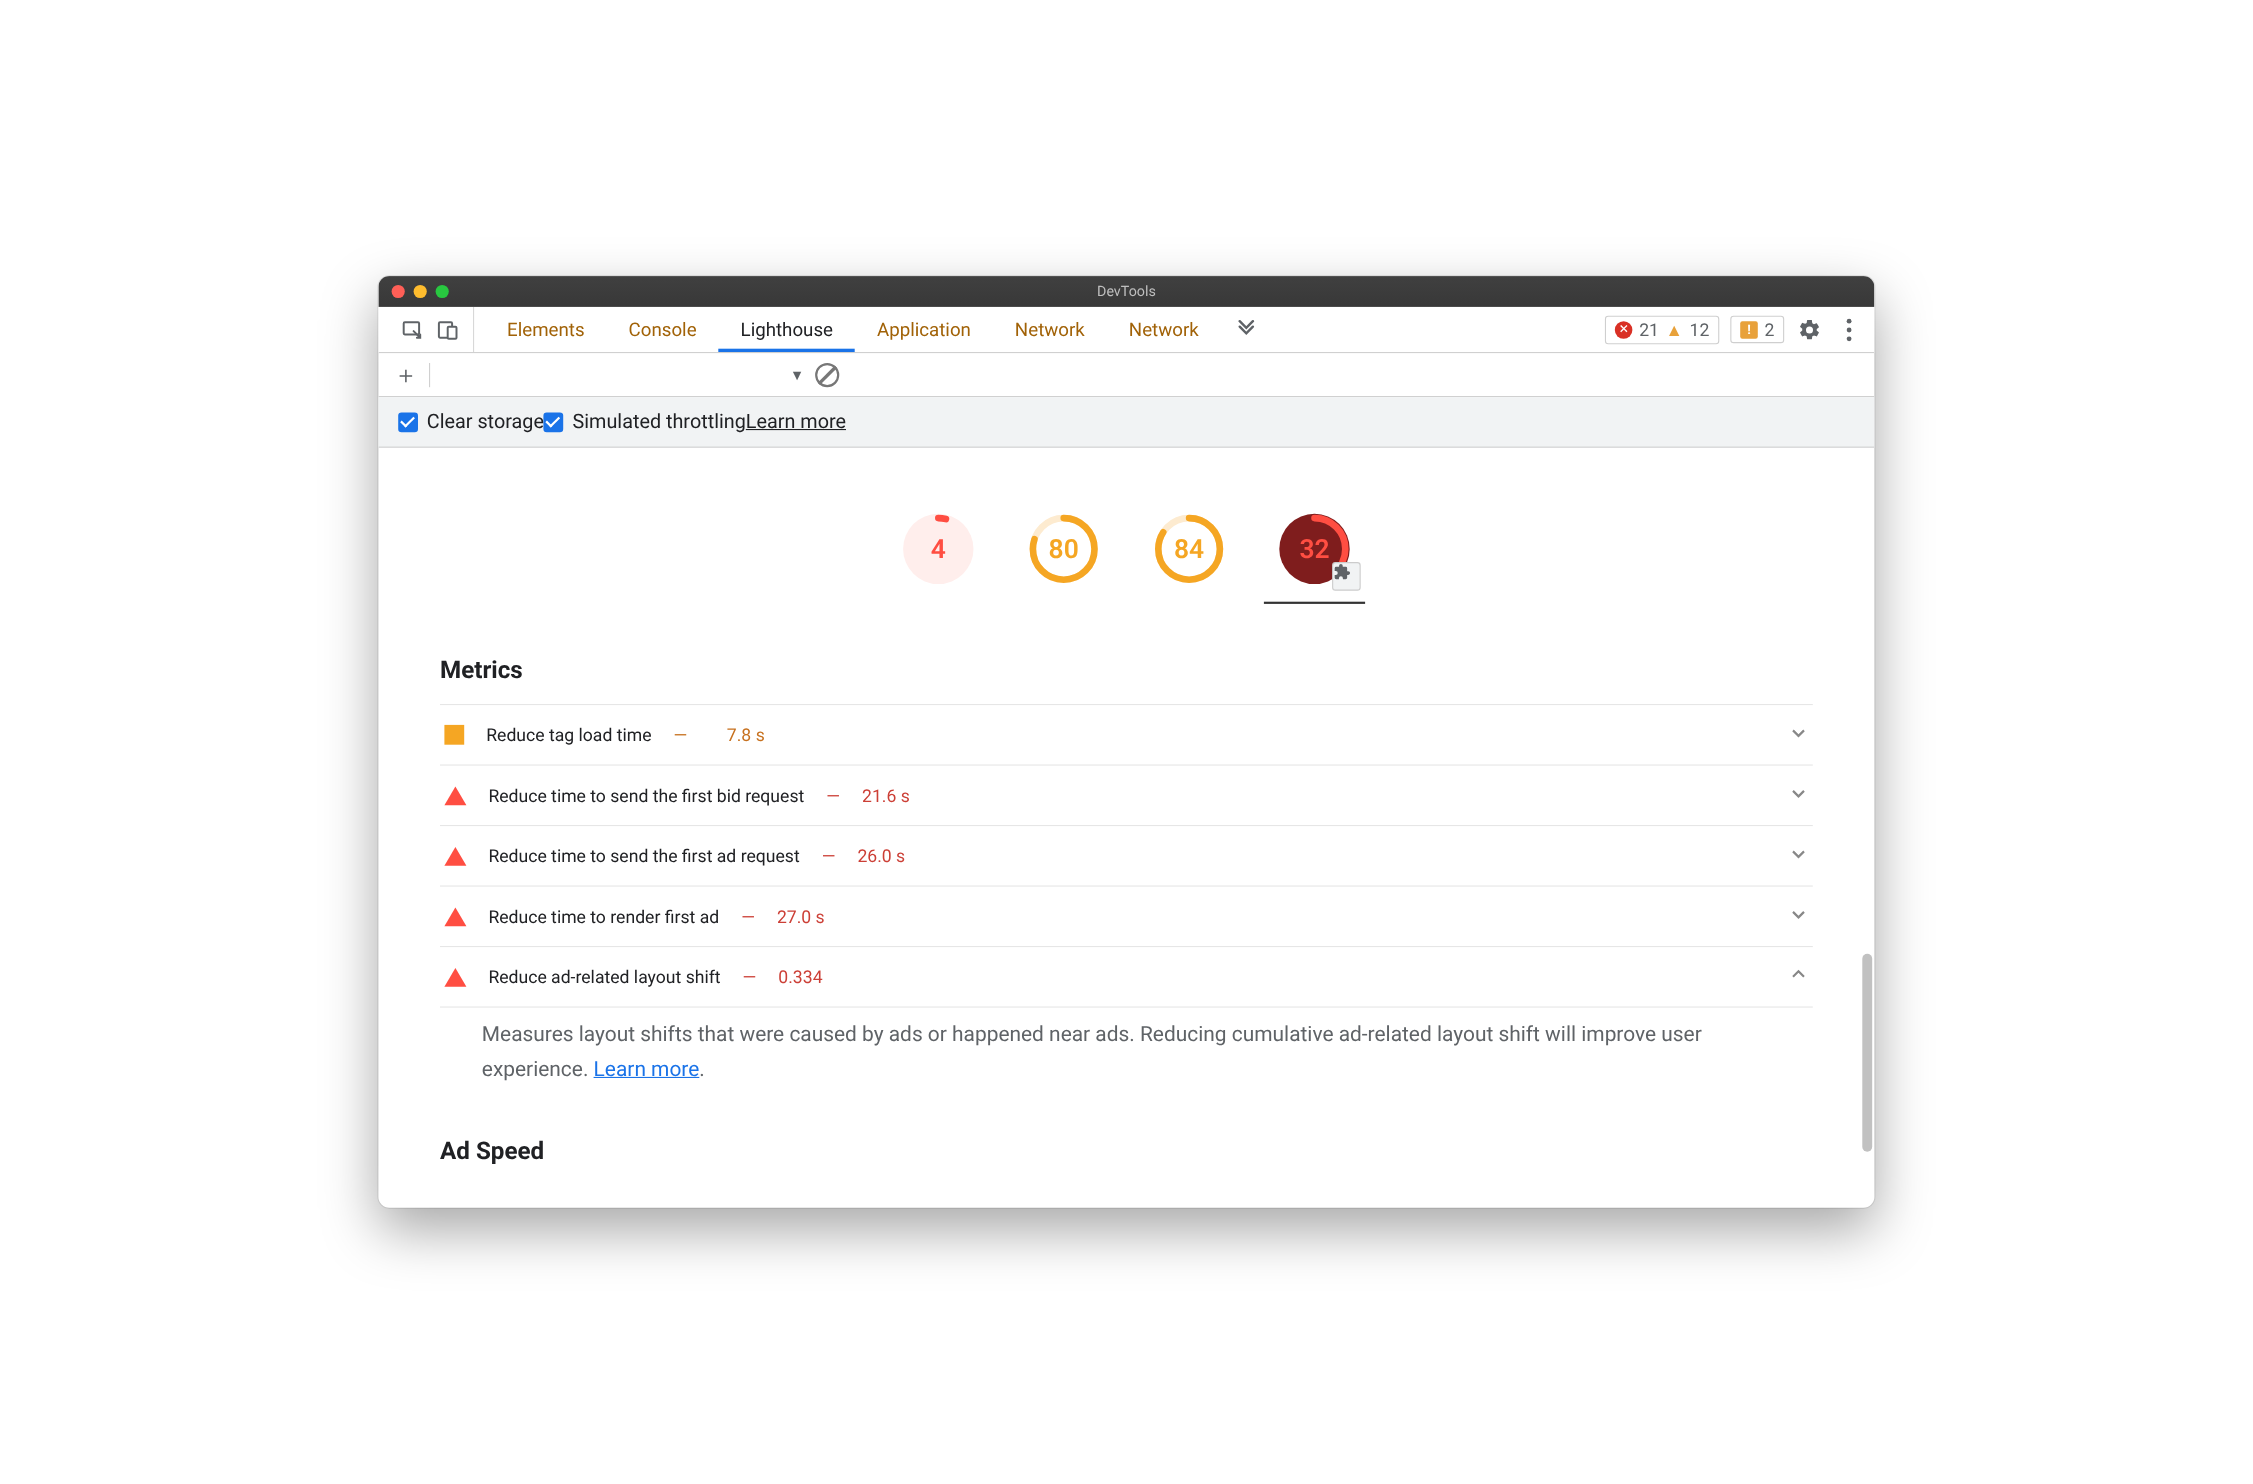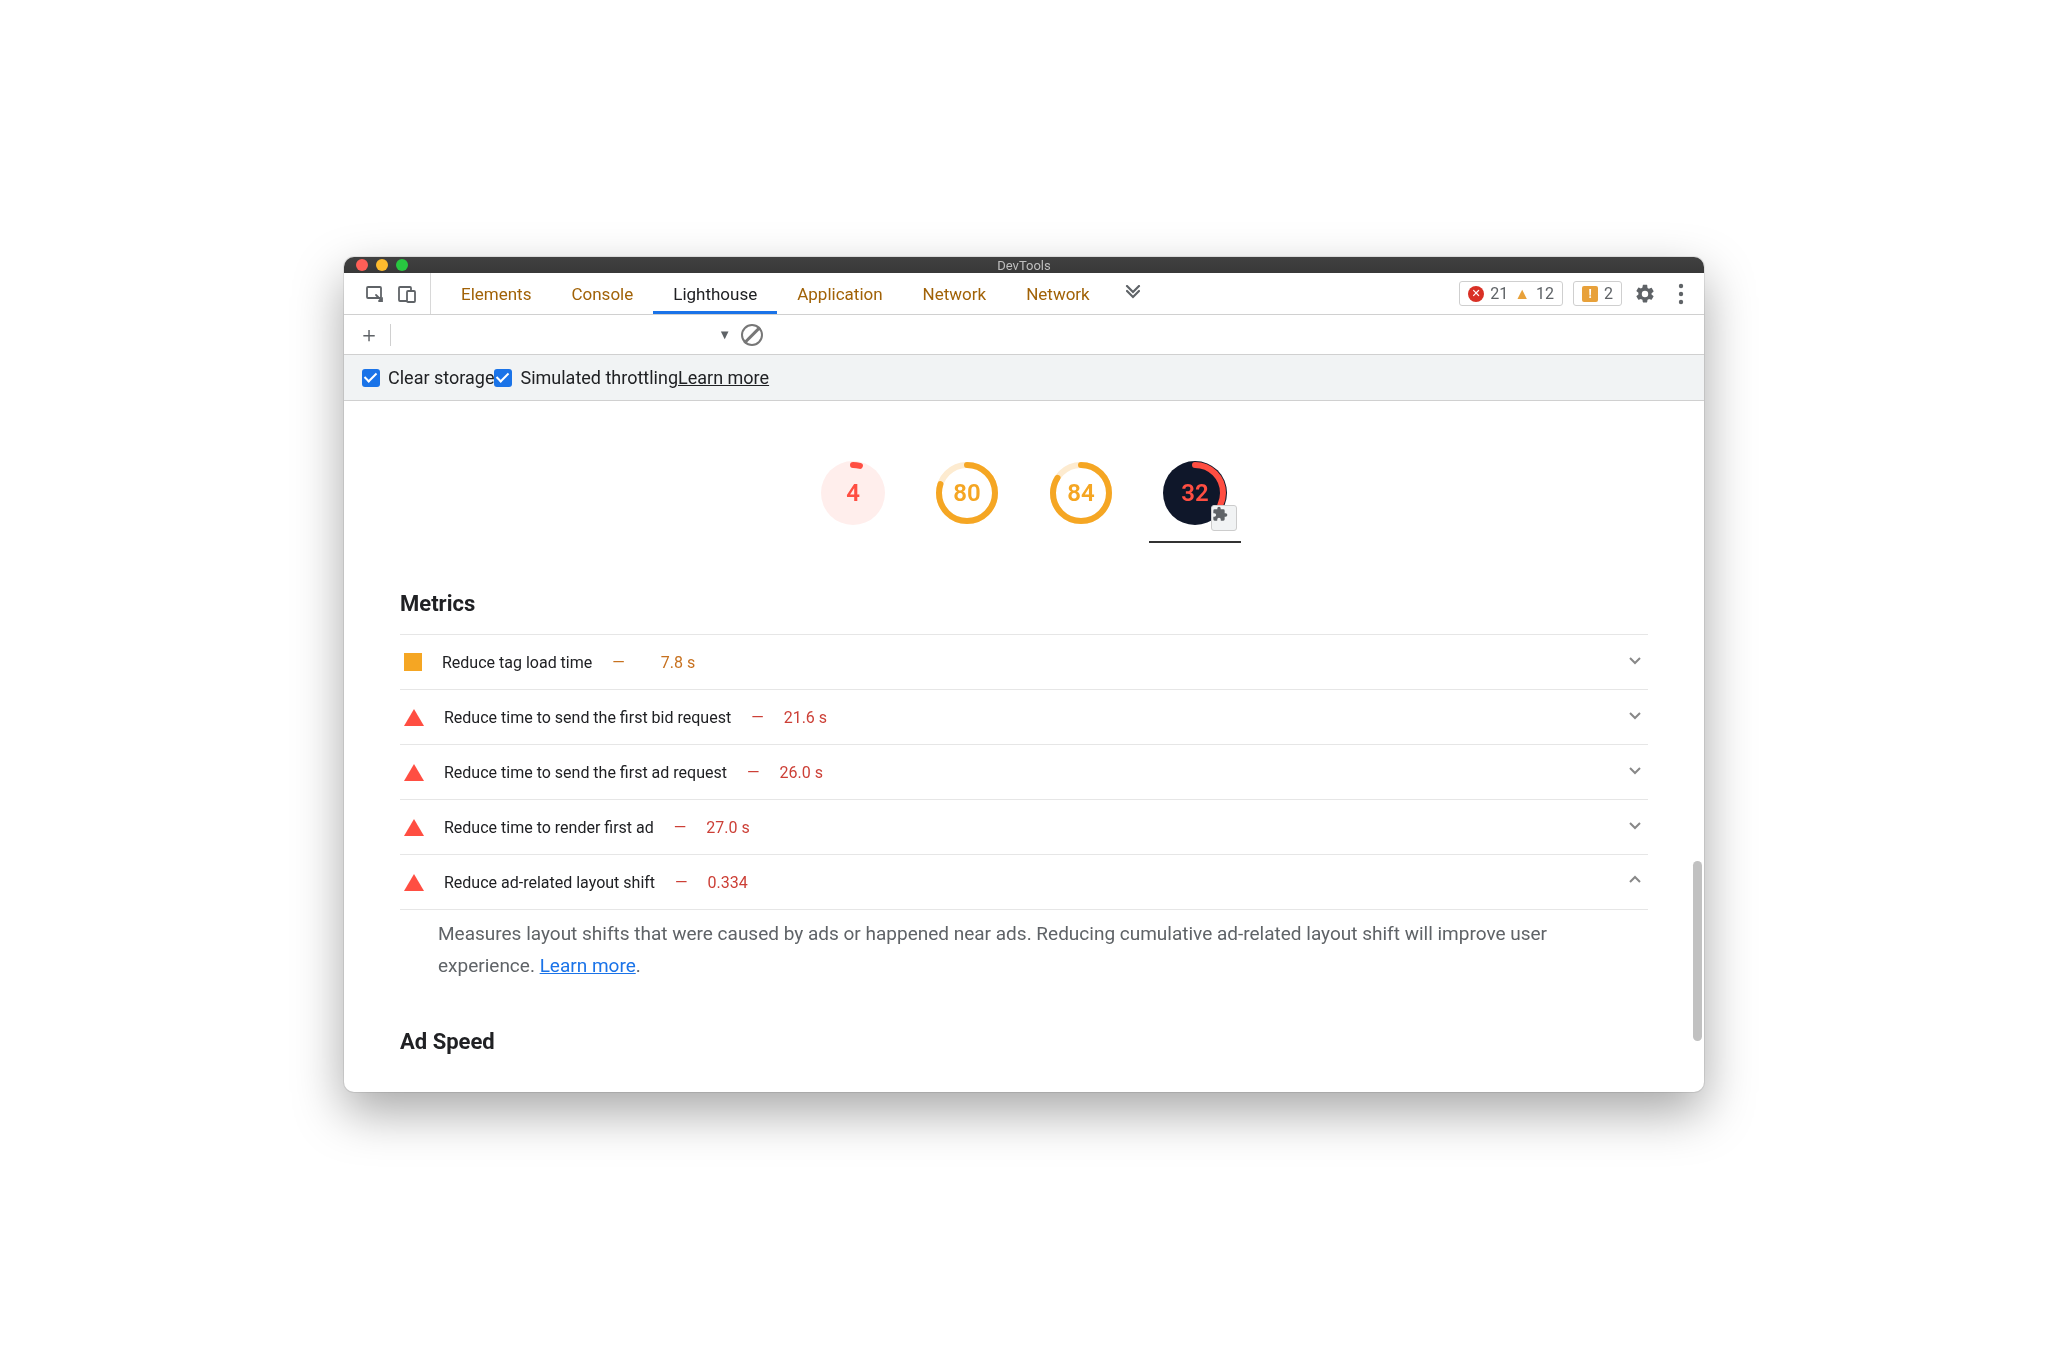--- a/index.html
+++ b/index.html
@@ -15,21 +15,21 @@
 .window {
   width: 1360px;
   background: #fff;
   border-radius: 10px;
   box-shadow: 0 20px 50px rgba(0,0,0,0.35), 0 0 0 1px rgba(0,0,0,0.08);
   overflow: hidden;
   display: flex;
   flex-direction: column;
 }
 .titlebar {
-  height: 16px;
+  height: 28px;
   background: linear-gradient(#404040, #383838);
   display: flex;
   align-items: center;
   position: relative;
   padding: 0 12px;
 }
 .traffic-lights { display: flex; gap: 8px; }
 .traffic-light {
   width: 12px; height: 12px; border-radius: 50%;
 }
@@ -414,21 +414,21 @@
     <div class="score orange" style="background:transparent">
       <svg width="64" height="64" viewBox="0 0 64 64">
         <circle cx="32" cy="32" r="28" fill="none" stroke="#fdebd0" stroke-width="6"></circle>
         <circle cx="32" cy="32" r="28" fill="none" stroke="#f5a623" stroke-width="6" stroke-dasharray="147.78051842486386 175.92918860102841" stroke-linecap="round" transform="rotate(-90 32 32)"></circle>
       </svg>
       <span>84</span>
 
     </div>
         </div>
         <div class="score-group selected">
-    <div class="score red" style="background:#0f172a">
+    <div class="score red" style="background:#7f1d1d">
       <svg width="64" height="64" viewBox="0 0 64 64">
         <circle cx="32" cy="32" r="28" fill="none" stroke="transparent" stroke-width="6"></circle>
         <circle cx="32" cy="32" r="28" fill="none" stroke="#ff4e42" stroke-width="6" stroke-dasharray="56.297340352329094 175.92918860102841" stroke-linecap="round" transform="rotate(-90 32 32)"></circle>
       </svg>
       <span>32</span>
       <div class="score-ext">
               <svg width="16" height="16" viewBox="0 0 24 24" fill="currentColor">
                 <path d="M20.5 11H19V7a2 2 0 0 0-2-2h-4V3.5a2.5 2.5 0 0 0-5 0V5H4a2 2 0 0 0-2 2v3.8h1.5a2.7 2.7 0 0 1 0 5.4H2V20a2 2 0 0 0 2 2h3.8v-1.5a2.7 2.7 0 0 1 5.4 0V22H17a2 2 0 0 0 2-2v-4h1.5a2.5 2.5 0 0 0 0-5Z"></path>
               </svg>
             </div>

